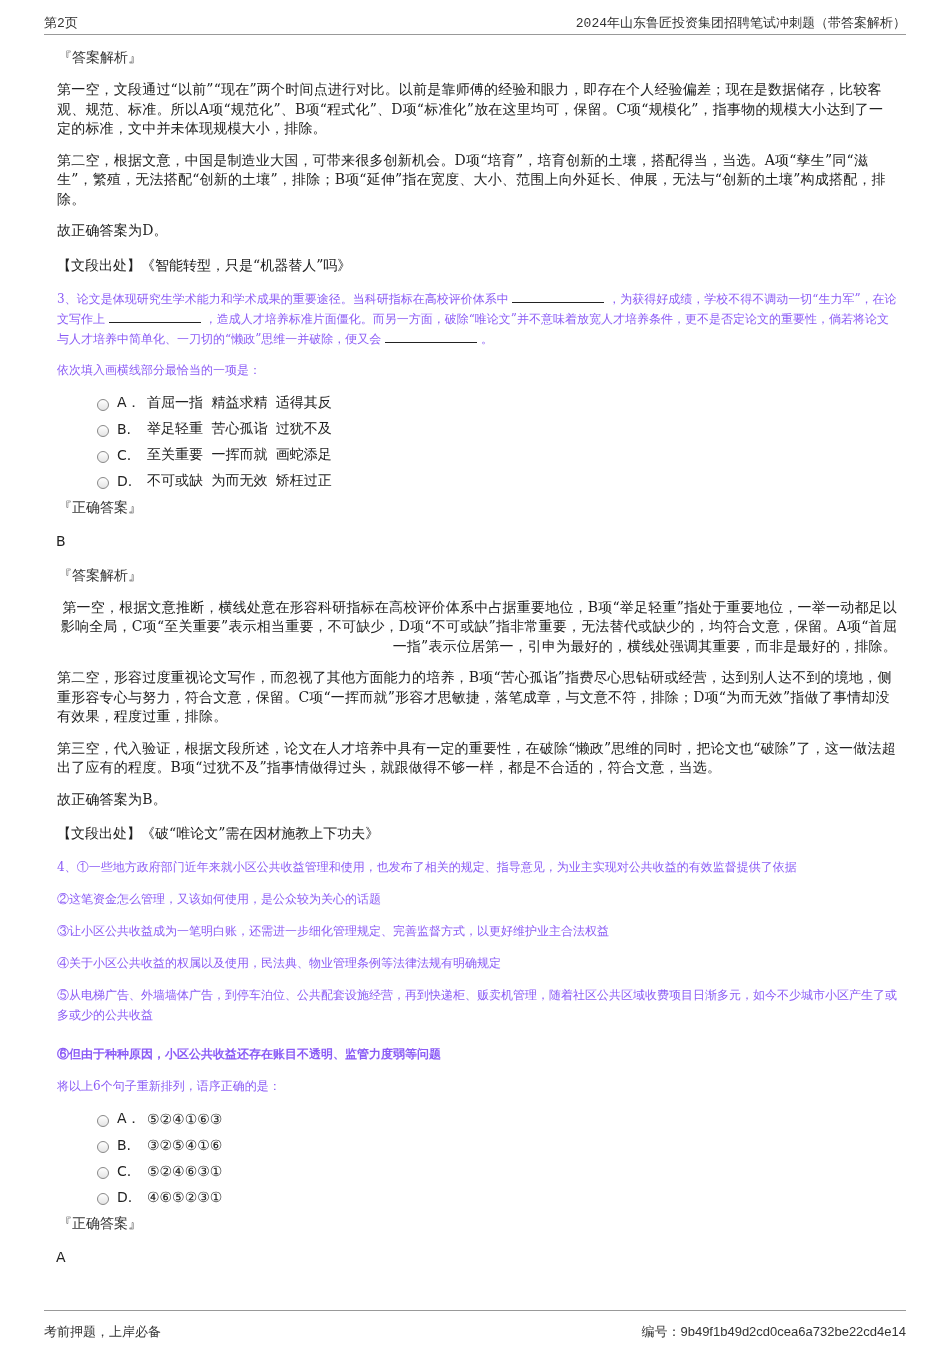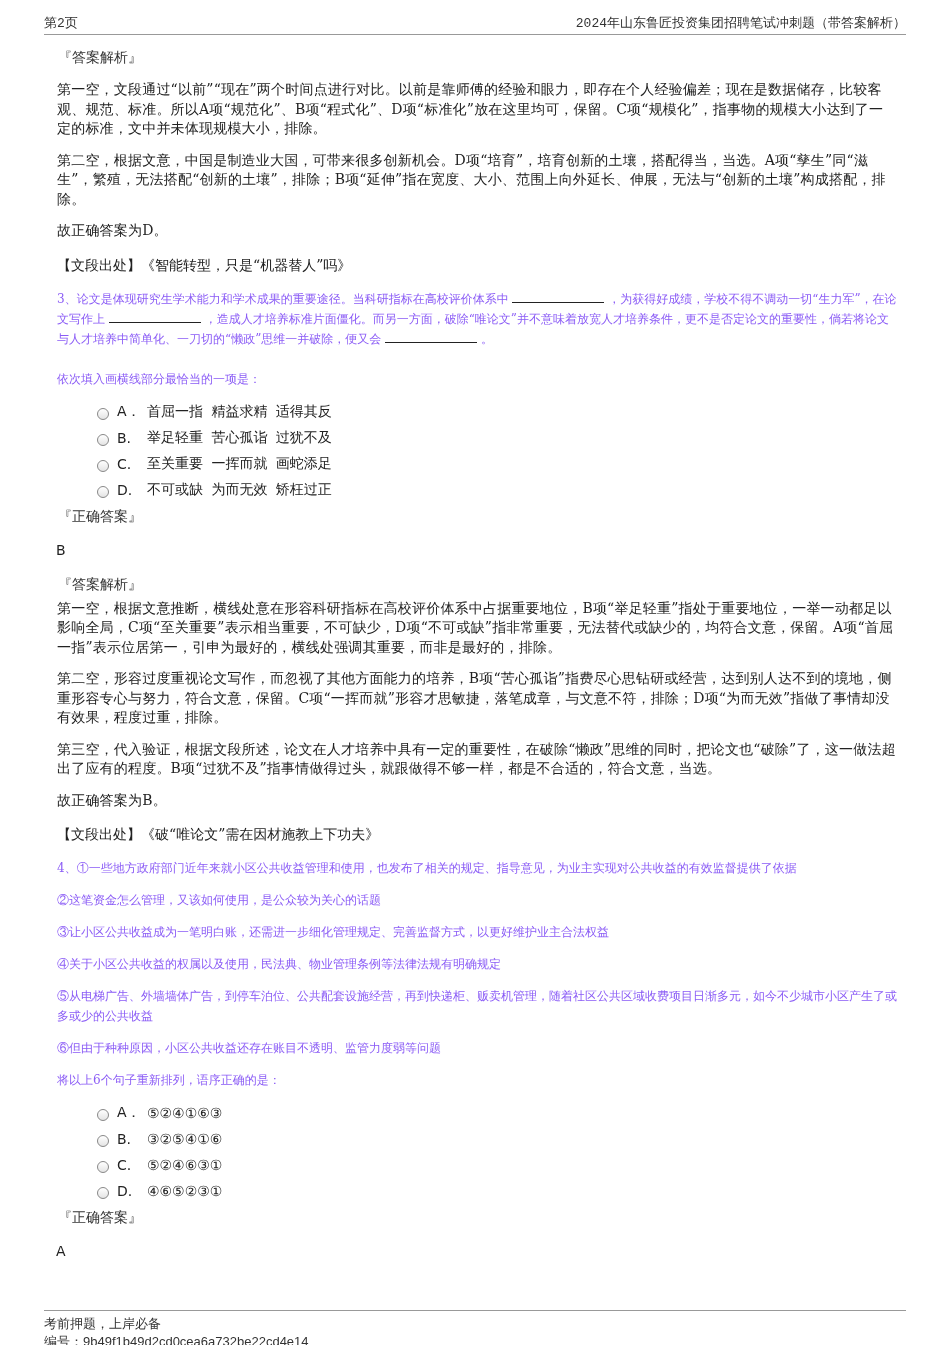--- a/index.html
+++ b/index.html
@@ -14,23 +14,22 @@
       font-size: 13px; color: #333;
       display: flex; justify-content: space-between; align-items: flex-end;
       padding-bottom: 2px;
       font-family: Liberation Mono, monospace;
     }
     .footer {
       position: absolute; left: 44px; right: 44px; top: 1310px; height: 22px;
       border-top: 1px solid #999;
       font-size: 13px; color: #333;
       display: flex; justify-content: space-between; align-items: flex-start;
-      padding-top: 4px;
+      padding-top: 12px;
       font-family: "Liberation Sans", sans-serif;
-      flex-direction: column;
     }
     .content { position: absolute; left: 57px; top: 44px; width: 840px; }
     .bracket-title { font-size: 14px; color: #333; margin: 1px; line-height: 22px; }
     .para {
       font-size: 14px; line-height: 19.5px; color: #222;
       margin: 0; letter-spacing: 0.2px;
       font-family: "DejaVu Serif", "Liberation Serif", serif;
     }
     .q-para {
       font-size: 12px; line-height: 20px; color: #8b5cf6; margin: 0;
@@ -72,21 +71,21 @@
   <div style="margin-top:14px;">
     <p class="q-para">
       <span>3、论文是体现研究生学术能力和学术成果的重要途径。当科研指标在高校评价体系中</span>
       <span class="blank"></span>
       <span>，为获得好成绩，学校不得不调动一切“生力军”，在论文写作上</span>
       <span class="blank"></span>
       <span>，造成人才培养标准片面僵化。而另一方面，破除“唯论文”并不意味着放宽人才培养条件，更不是否定论文的重要性，倘若将论文与人才培养中简单化、一刀切的“懒政”思维一并破除，便又会</span>
       <span class="blank"></span>
       <span>。</span>
     </p>
-    <p class="q-para" style="margin-top:20px;">依次填入画横线部分最恰当的一项是：</p>
+    <p class="q-para" style="margin-top:11px;">依次填入画横线部分最恰当的一项是：</p>
 
     <div class="options" style="margin-top:10px;">
       <div class="option">
         <span class="radio"></span>
         <span class="opt-letter">A．</span>
         <span class="opt-text">首屈一指 精益求精 适得其反</span>
       </div>
       <div class="option">
         <span class="radio"></span>
         <span class="opt-letter">B.</span>
@@ -101,34 +100,34 @@
         <span class="radio"></span>
         <span class="opt-letter">D.</span>
         <span class="opt-text">不可或缺 为而无效 矫枉过正</span>
       </div>
     </div>
 
     <p class="bracket-title" style="margin-top:2px;">『正确答案』</p>
     <p class="answer-letter">B</p>
     <p class="bracket-title">『答案解析』</p>
 
-    <p class="para" style="margin-top:4px;">第一空，根据文意推断，横线处意在形容科研指标在高校评价体系中占据重要地位，B项“举足轻重”指处于重要地位，一举一动都足以影响全局，C项“至关重要”表示相当重要，不可缺少，D项“不可或缺”指非常重要，无法替代或缺少的，均符合文意，保留。A项“首屈一指”表示位居第一，引申为最好的，横线处强调其重要，而非是最好的，排除。</p>
+    <p class="para" style="margin-top:12px;text-align:right;">第一空，根据文意推断，横线处意在形容科研指标在高校评价体系中占据重要地位，B项“举足轻重”指处于重要地位，一举一动都足以影响全局，C项“至关重要”表示相当重要，不可缺少，D项“不可或缺”指非常重要，无法替代或缺少的，均符合文意，保留。A项“首屈一指”表示位居第一，引申为最好的，横线处强调其重要，而非是最好的，排除。</p>
     <p class="para" style="margin-top:12px;">第二空，形容过度重视论文写作，而忽视了其他方面能力的培养，B项“苦心孤诣”指费尽心思钻研或经营，达到别人达不到的境地，侧重形容专心与努力，符合文意，保留。C项“一挥而就”形容才思敏捷，落笔成章，与文意不符，排除；D项“为而无效”指做了事情却没有效果，程度过重，排除。</p>
     <p class="para" style="margin-top:12px;">第三空，代入验证，根据文段所述，论文在人才培养中具有一定的重要性，在破除“懒政”思维的同时，把论文也“破除”了，这一做法超出了应有的程度。B项“过犹不及”指事情做得过头，就跟做得不够一样，都是不合适的，符合文意，当选。</p>
     <p class="para" style="margin-top:12px;">故正确答案为B。</p>
     <p class="source" style="margin-top:14px;">【文段出处】《破“唯论文”需在因材施教上下功夫》</p>
   </div>
 
   <div style="margin-top:12px;">
     <p class="q-para">4、①一些地方政府部门近年来就小区公共收益管理和使用，也发布了相关的规定、指导意见，为业主实现对公共收益的有效监督提供了依据</p>
     <p class="q-para" style="margin-top:12px;">②这笔资金怎么管理，又该如何使用，是公众较为关心的话题</p>
     <p class="q-para" style="margin-top:12px;">③让小区公共收益成为一笔明白账，还需进一步细化管理规定、完善监督方式，以更好维护业主合法权益</p>
     <p class="q-para" style="margin-top:12px;">④关于小区公共收益的权属以及使用，民法典、物业管理条例等法律法规有明确规定</p>
     <p class="q-para" style="margin-top:12px;">⑤从电梯广告、外墙墙体广告，到停车泊位、公共配套设施经营，再到快递柜、贩卖机管理，随着社区公共区域收费项目日渐多元，如今不少城市小区产生了或多或少的公共收益</p>
-    <p class="q-para" style="margin-top:12px;">⑥但由于种种原因，小区公共收益还存在账目不透明、监管力度弱等问题</p>
+    <p class="q-para" style="margin-top:19px;font-weight:bold;">⑥但由于种种原因，小区公共收益还存在账目不透明、监管力度弱等问题</p>
     <p class="q-para" style="margin-top:12px;">将以上6个句子重新排列，语序正确的是：</p>
 
     <div class="options" style="margin-top:10px;">
       <div class="option">
         <span class="radio"></span>
         <span class="opt-letter">A．</span>
         <span class="opt-text">⑤②④①⑥③</span>
       </div>
       <div class="option">
         <span class="radio"></span>

